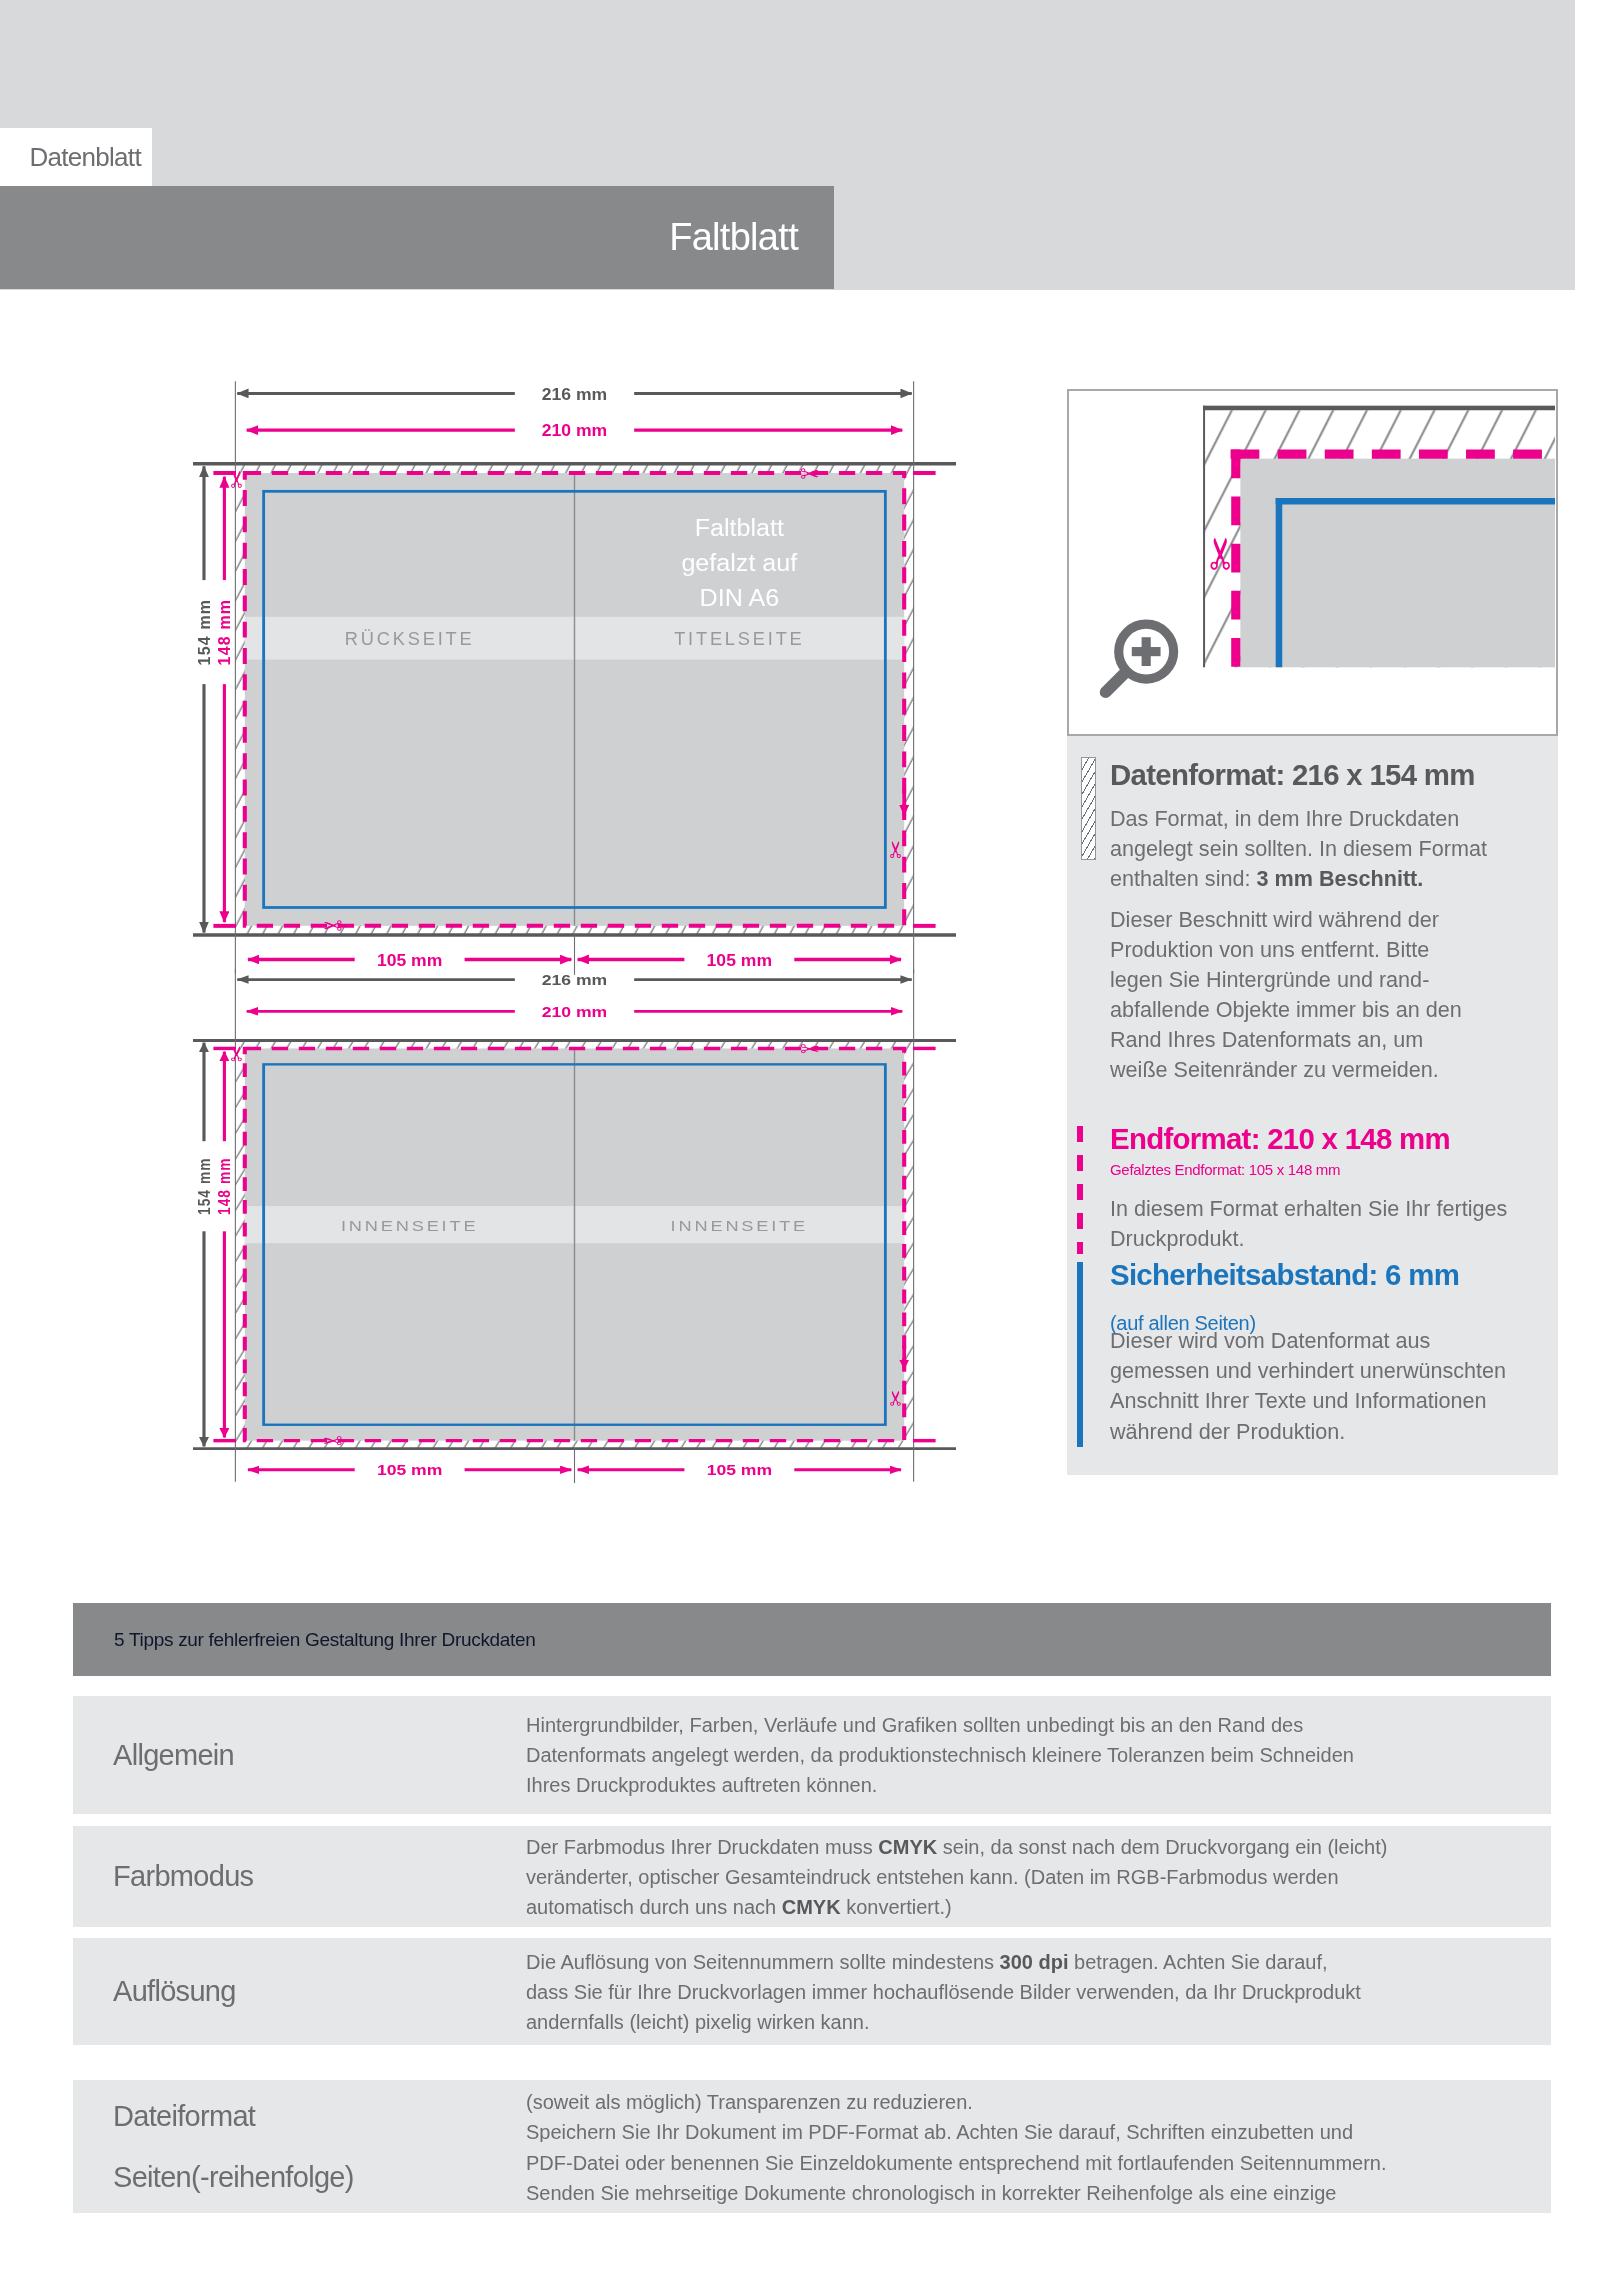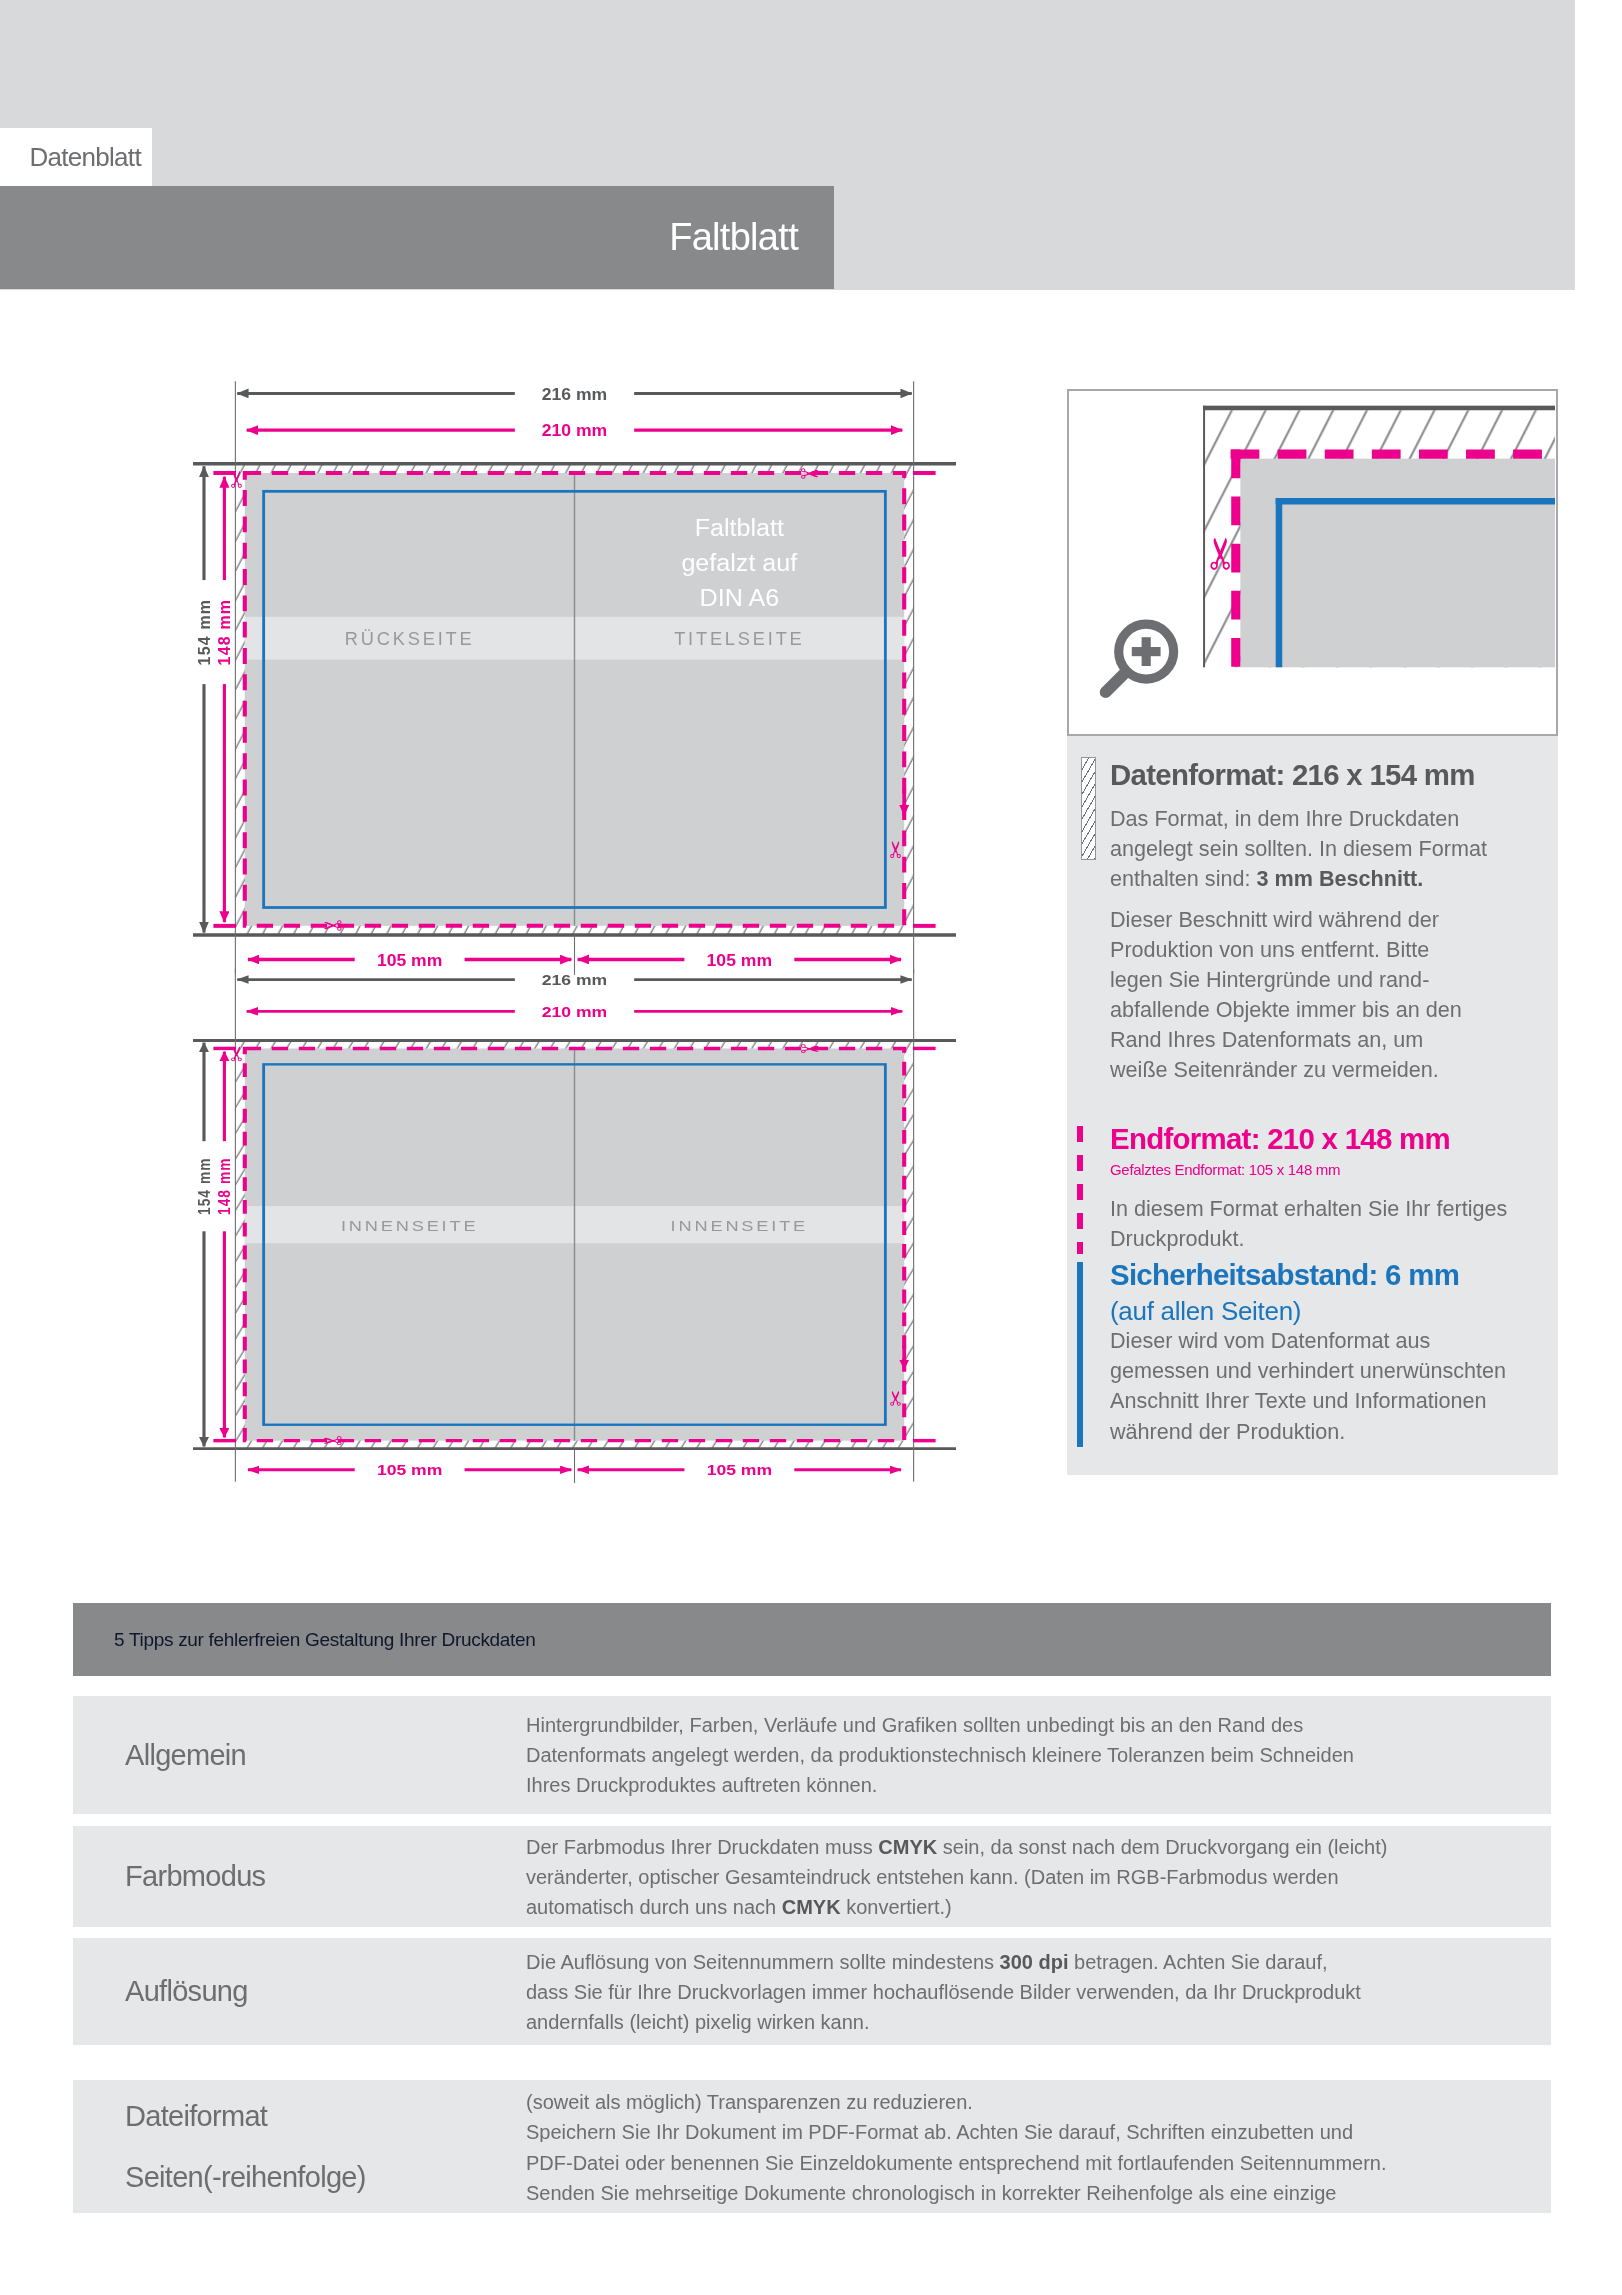--- a/index.html
+++ b/index.html
@@ -31,29 +31,29 @@
         border:1.3px solid #939598;
         background:repeating-linear-gradient(120deg,#ffffff 0 5.2px,#6d6e71 5.2px 6.2px);}
   .rule-dashed{position:absolute;left:9.8px;top:390px;width:6.5px;height:128px;
         background:repeating-linear-gradient(180deg,#ec008c 0 15.7px,transparent 15.7px 29px);}
   .rule-solid{position:absolute;left:9.8px;top:526px;width:6.5px;height:185px;background:#1b75bc;}
   .ip-text{position:absolute;left:43px;}
   .ip-title{font-size:29.4px;font-weight:bold;color:#58595b;letter-spacing:-0.7px;}
   .ip-title.magenta{color:#ec008c;}
   .ip-title.blue{color:#1b75bc;}
   .ip-sub{font-size:15px;font-weight:normal;color:#ec008c;letter-spacing:-0.3px;}
-  .ip-sub.blue{color:#1b75bc;font-weight:normal;font-size:26px;}
+  .ip-sub.blue{color:#1b75bc;font-weight:normal;font-size:20px;margin-top:16px;}
   .ip-line{font-size:21.6px;line-height:30px;color:#6d6e71;white-space:nowrap;}
   .ip-line .b{font-weight:bold;color:#58595b;}
   
   .tips-banner{position:absolute;left:73px;top:1603px;width:1478px;height:73px;background:#87898b;
         display:flex;align-items:center;}
   .tips-banner span{padding-left:41px;font-size:19px;color:#0f172a;letter-spacing:-0.3px;}
   .tip-row{position:absolute;left:73px;width:1478px;background:#e6e7e8;display:flex;}
-  .tip-label{width:453px;display:flex;align-items:center;box-sizing:border-box;padding-left:52px;
+  .tip-label{width:453px;display:flex;align-items:center;box-sizing:border-box;padding-left:40px;
         font-size:29px;color:#6d6e71;letter-spacing:-0.7px;}
   .tip-text{flex:1;display:flex;flex-direction:column;justify-content:center;
         font-size:20px;line-height:30px;color:#6d6e71;}
   .tip-text .b{font-weight:bold;color:#58595b;}
   .r1{top:1696px;height:118px;}
   .r2{top:1826px;height:101px;}
   .r3{top:1938px;height:107px;}
   .r4{top:2057px;height:73px;margin-top:23px;}
   .r5{top:2142px;height:71px;}
   

